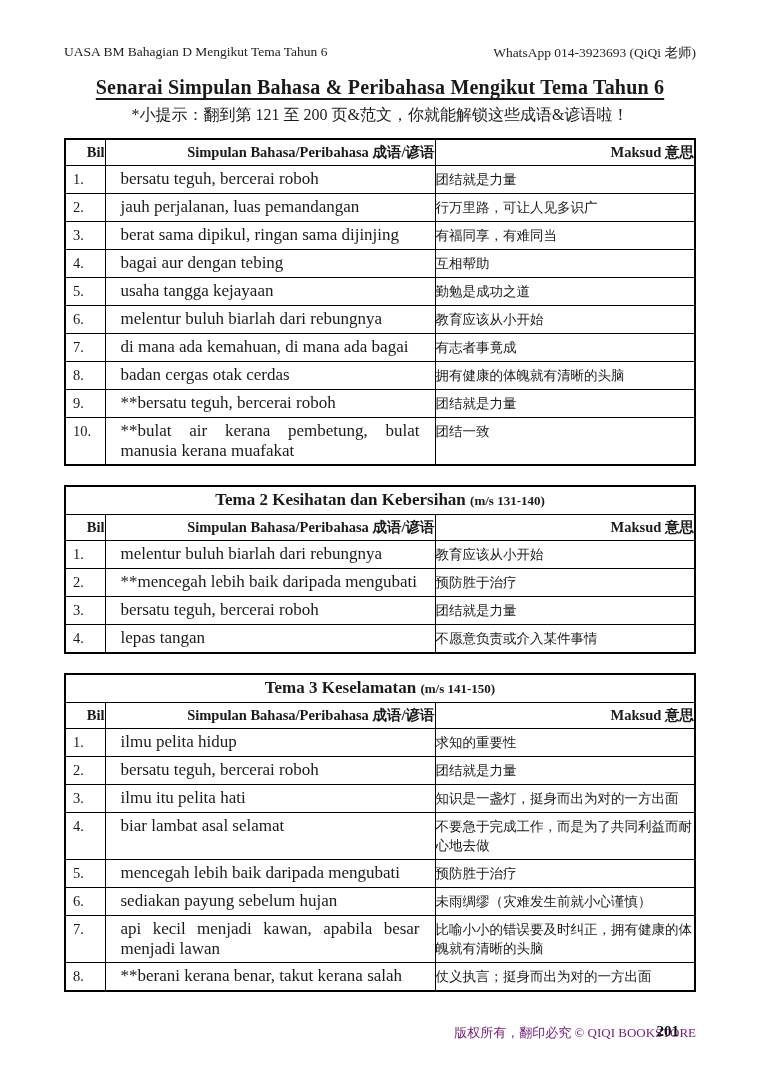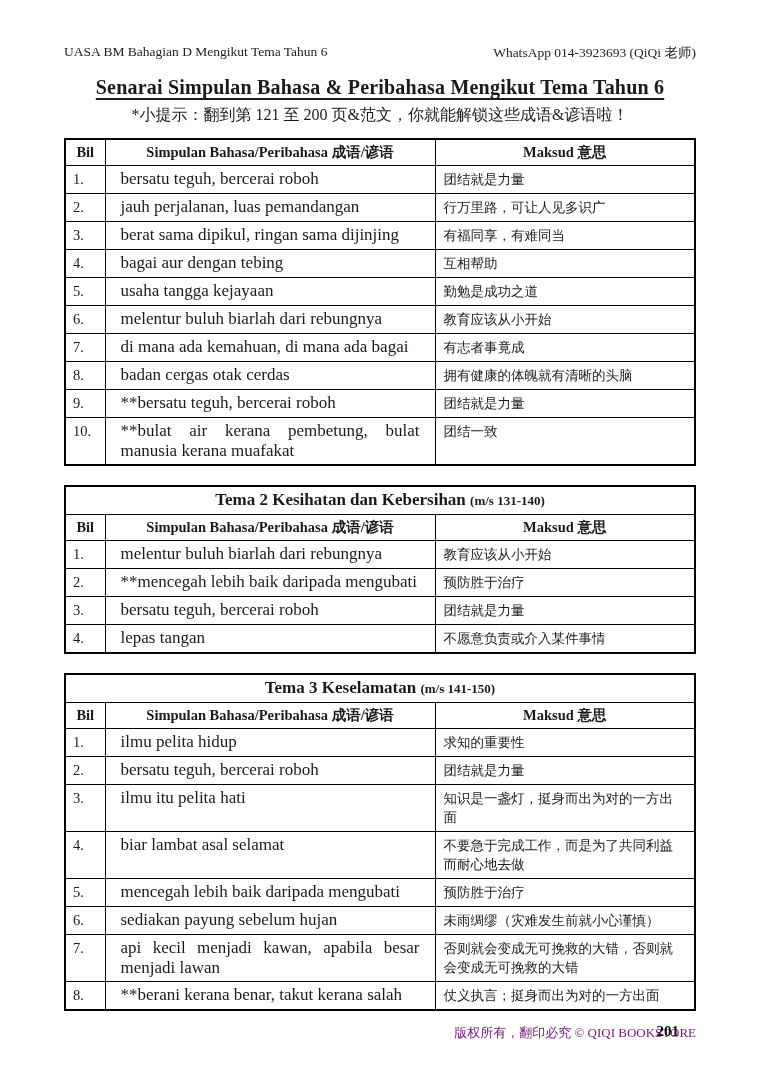--- a/index.html
+++ b/index.html
@@ -24,25 +24,25 @@
   .tables { margin-top:12px; }
   table.ttable {
     width:100%; border-collapse:collapse; border:2px solid #000;
     margin-bottom:19px; table-layout:fixed;
   }
   .ttable th, .ttable td { border:1px solid #000; box-sizing:border-box; }
   col.c-bil { width:40px; } col.c-phrase { width:330px; } col.c-meaning { width:auto; }
   th.ttitle { text-align:center; padding:3px 0 4px 0; }
   .ttitle-main  { font-size:17px;  font-weight:bold; }
   .ttitle-pages { font-size:13px;  font-weight:bold; }
-  tr.colhead th { font-size:14.5px; font-weight:bold; text-align:center; padding:3px 8px; }
+  tr.colhead th { font-size:14.5px; font-weight:bold; text-align:right; padding:3px 0; }
   .ttable td { vertical-align:top; }
   td.bil     { font-size:14.5px; padding:3px 3px 3px 7px; line-height:20px; }
   td.phrase  { font-size:17px; padding:3px 15px; line-height:20px; text-align:justify; }
-  td.meaning { font-size:13.5px; padding:4px 8px; line-height:19px; }
+  td.meaning { font-size:13.5px; padding:4px 0; line-height:19px; }
 
   .footer { position:absolute; left:64px; right:64px; top:1024px; }
   .copyright { text-align:right; font-size:13px; color:#701a75; }
   .pagenum { position:absolute; right:17px; top:-1px; font-size:15px; font-weight:bold; color:#111111; }
 </style>
 </head>
 <body>
 
 <div class="page">
 
@@ -197,21 +197,21 @@
             <td class="meaning">预防胜于治疗</td>
           </tr>
           <tr>
             <td class="bil">6.</td>
             <td class="phrase">sediakan payung sebelum hujan</td>
             <td class="meaning">未雨绸缪（灾难发生前就小心谨慎）</td>
           </tr>
           <tr>
             <td class="bil">7.</td>
             <td class="phrase">api kecil menjadi kawan, apabila besar menjadi lawan</td>
-            <td class="meaning">否则就会变成无可挽救的大错，否则就会变成无可挽救的大错</td>
+            <td class="meaning">比喻小小的错误要及时纠正，拥有健康的体魄就有清晰的头脑</td>
           </tr>
           <tr>
             <td class="bil">8.</td>
             <td class="phrase">**berani kerana benar, takut kerana salah</td>
             <td class="meaning">仗义执言；挺身而出为对的一方出面</td>
           </tr>
         </tbody>
       </table>
     </div>
 

